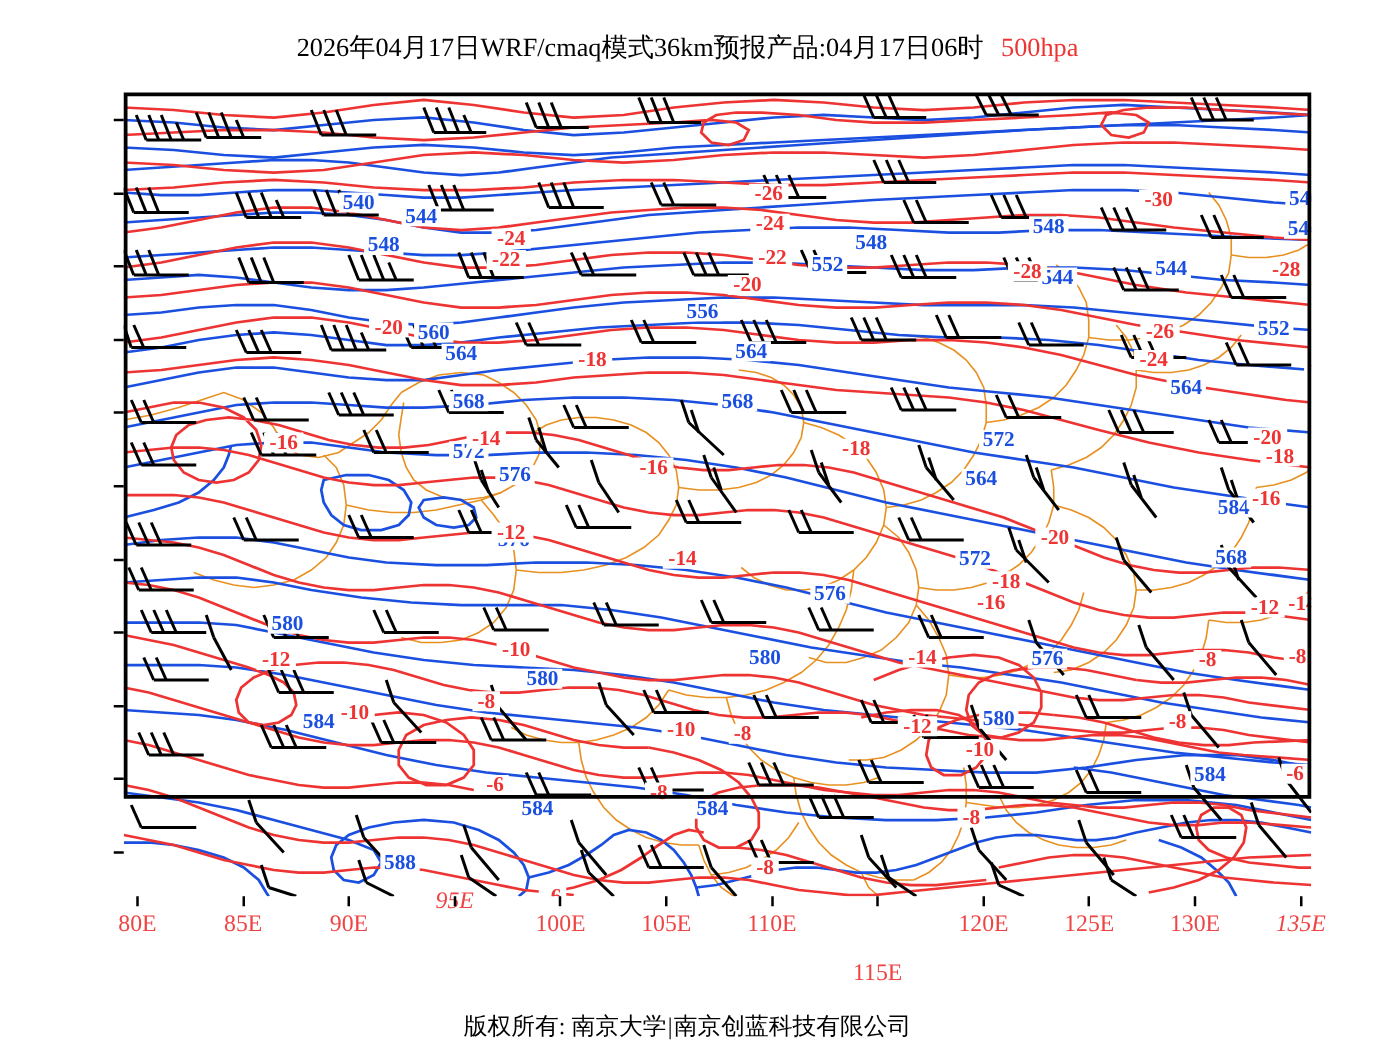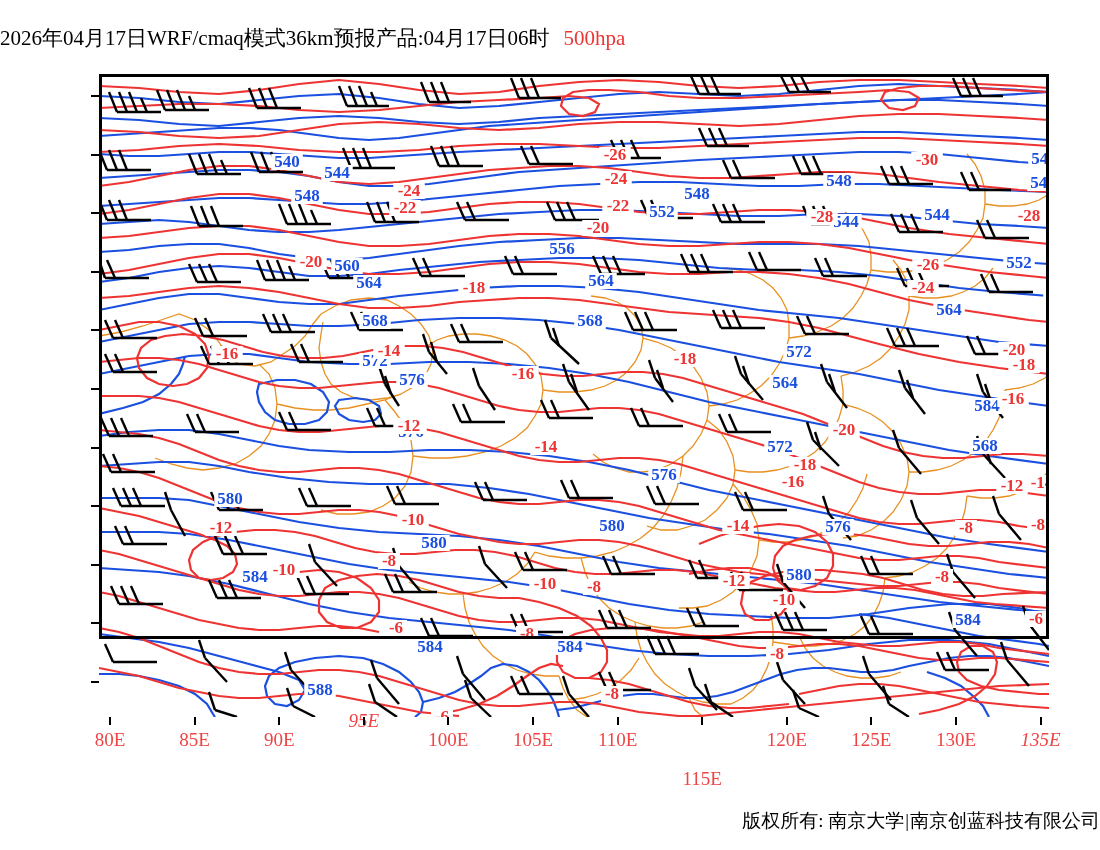--- a/index.html
+++ b/index.html
@@ -2,36 +2,36 @@
 <html><head>
 <meta charset="utf-8">
 <style>
   html,body{margin:0;padding:0;background:#ffffff;}
   body{
     width:1100px;height:850px;position:relative;overflow:hidden;
     font-family:"Liberation Serif",serif;
     -webkit-font-smoothing:none;
   }
   #title{
-    position:absolute;left:0;top:24px;width:1100px;
+    position:absolute;left:0;top:24px;width:1100px;text-align:center;
     font-size:21px;letter-spacing:0px;color:#000;white-space:nowrap;
     font-family:"Liberation Serif",serif;
   }
   #title .lvl{color:#ee3333;margin-left:14px;font-family:"Liberation Serif",serif;}
   #plotwrap{position:absolute;left:99px;top:74px;width:950px;height:565px;}
   #frame{position:absolute;inset:0;border:3px solid #000;box-sizing:border-box;}
   #chart-svg{position:absolute;left:0;top:0;}
   .ylab-holder{position:absolute;left:0;top:0;width:1100px;height:850px;pointer-events:none;}
   .xlab{
     position:absolute;font-size:19px;color:#ef4444;white-space:nowrap;
     transform:translateX(-50%);font-family:"Liberation Serif",serif;
   }
   .tick{position:absolute;background:#000;}
   #footer{
-    position:absolute;left:0;top:808px;width:1100px;text-align:right;
+    position:absolute;left:0;top:808px;width:1100px;text-align:center;
     font-size:19px;color:#000;font-family:"Liberation Serif",serif;
     white-space:nowrap;
   }
   #footer span{display:inline-block;}
   #footer .sep{padding:0 1px;}
   text{font-family:"Liberation Serif",serif;}
 </style>
 </head>
 <body>
 

